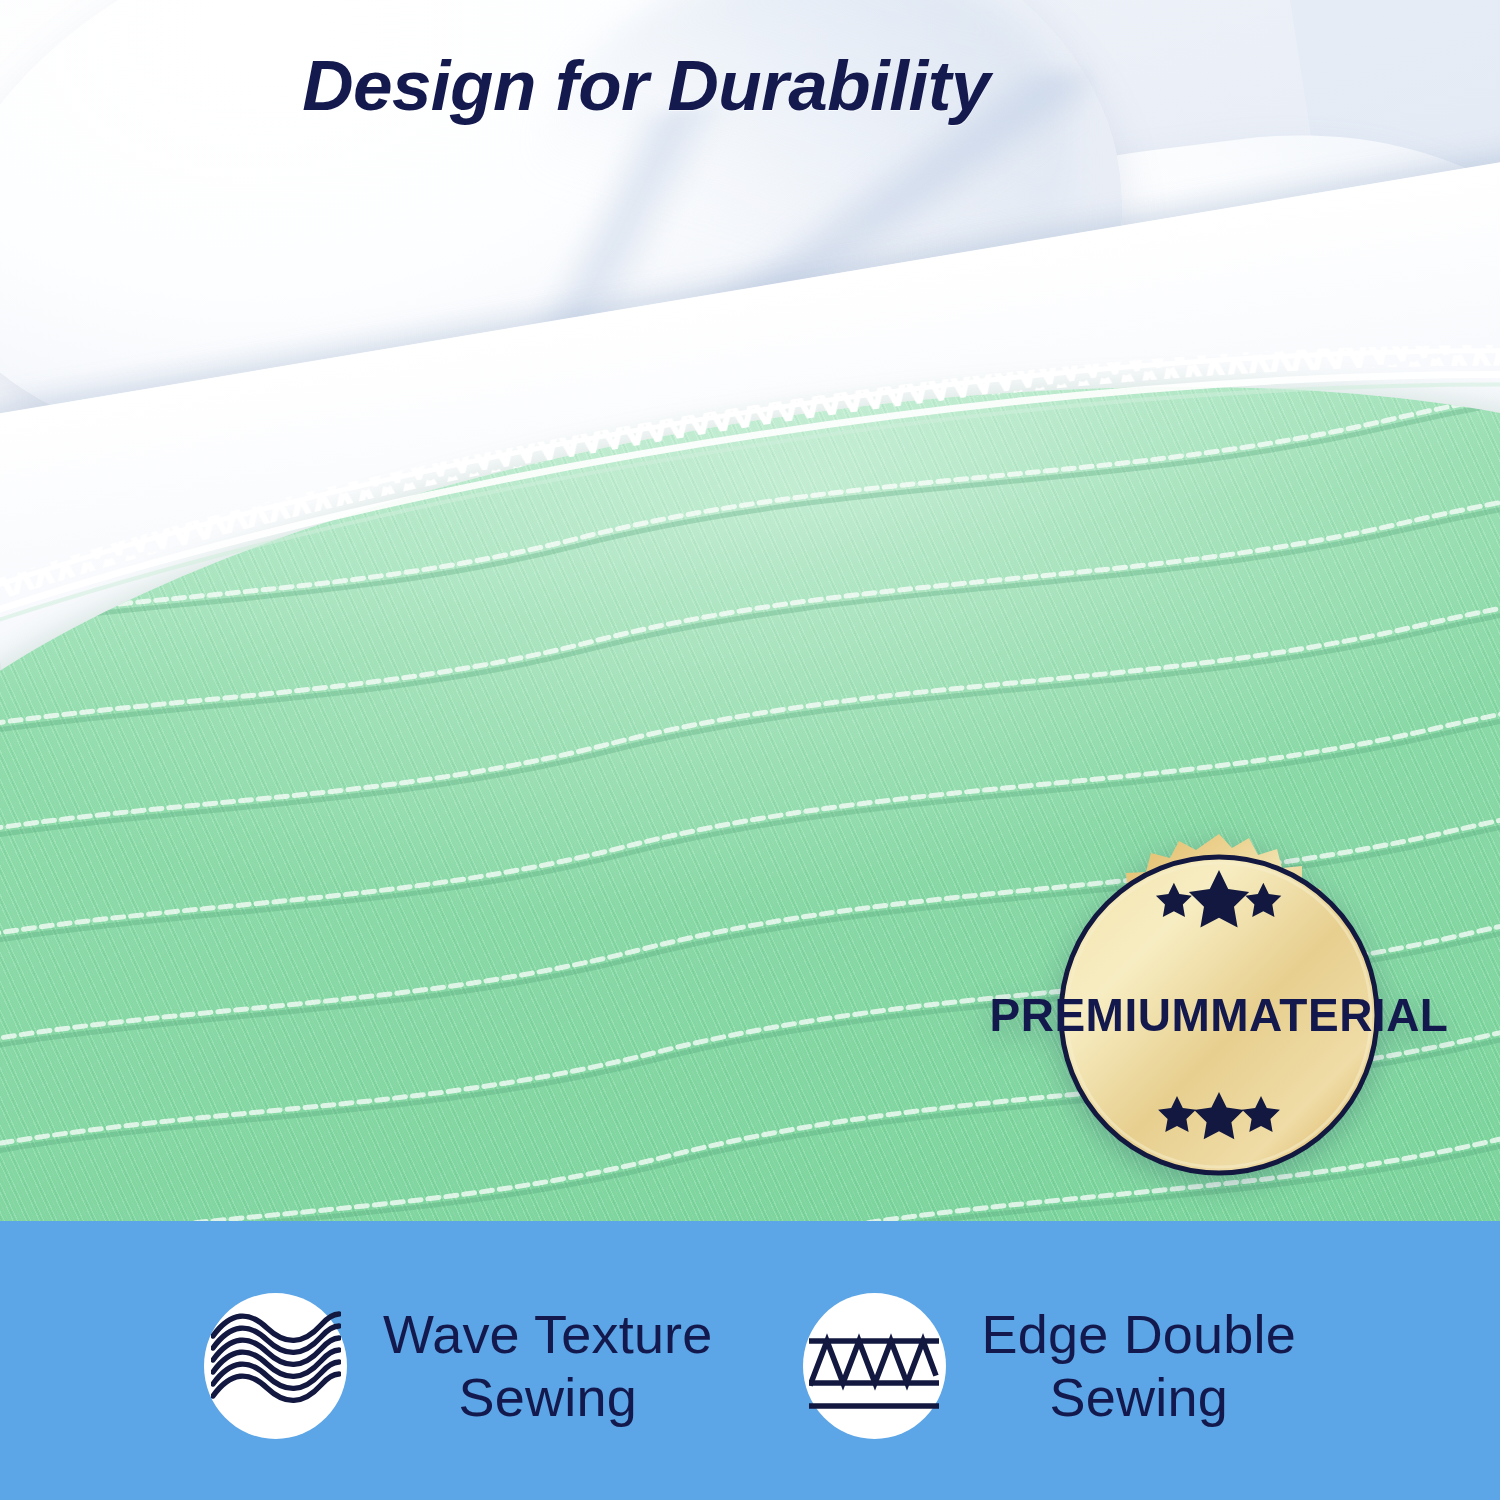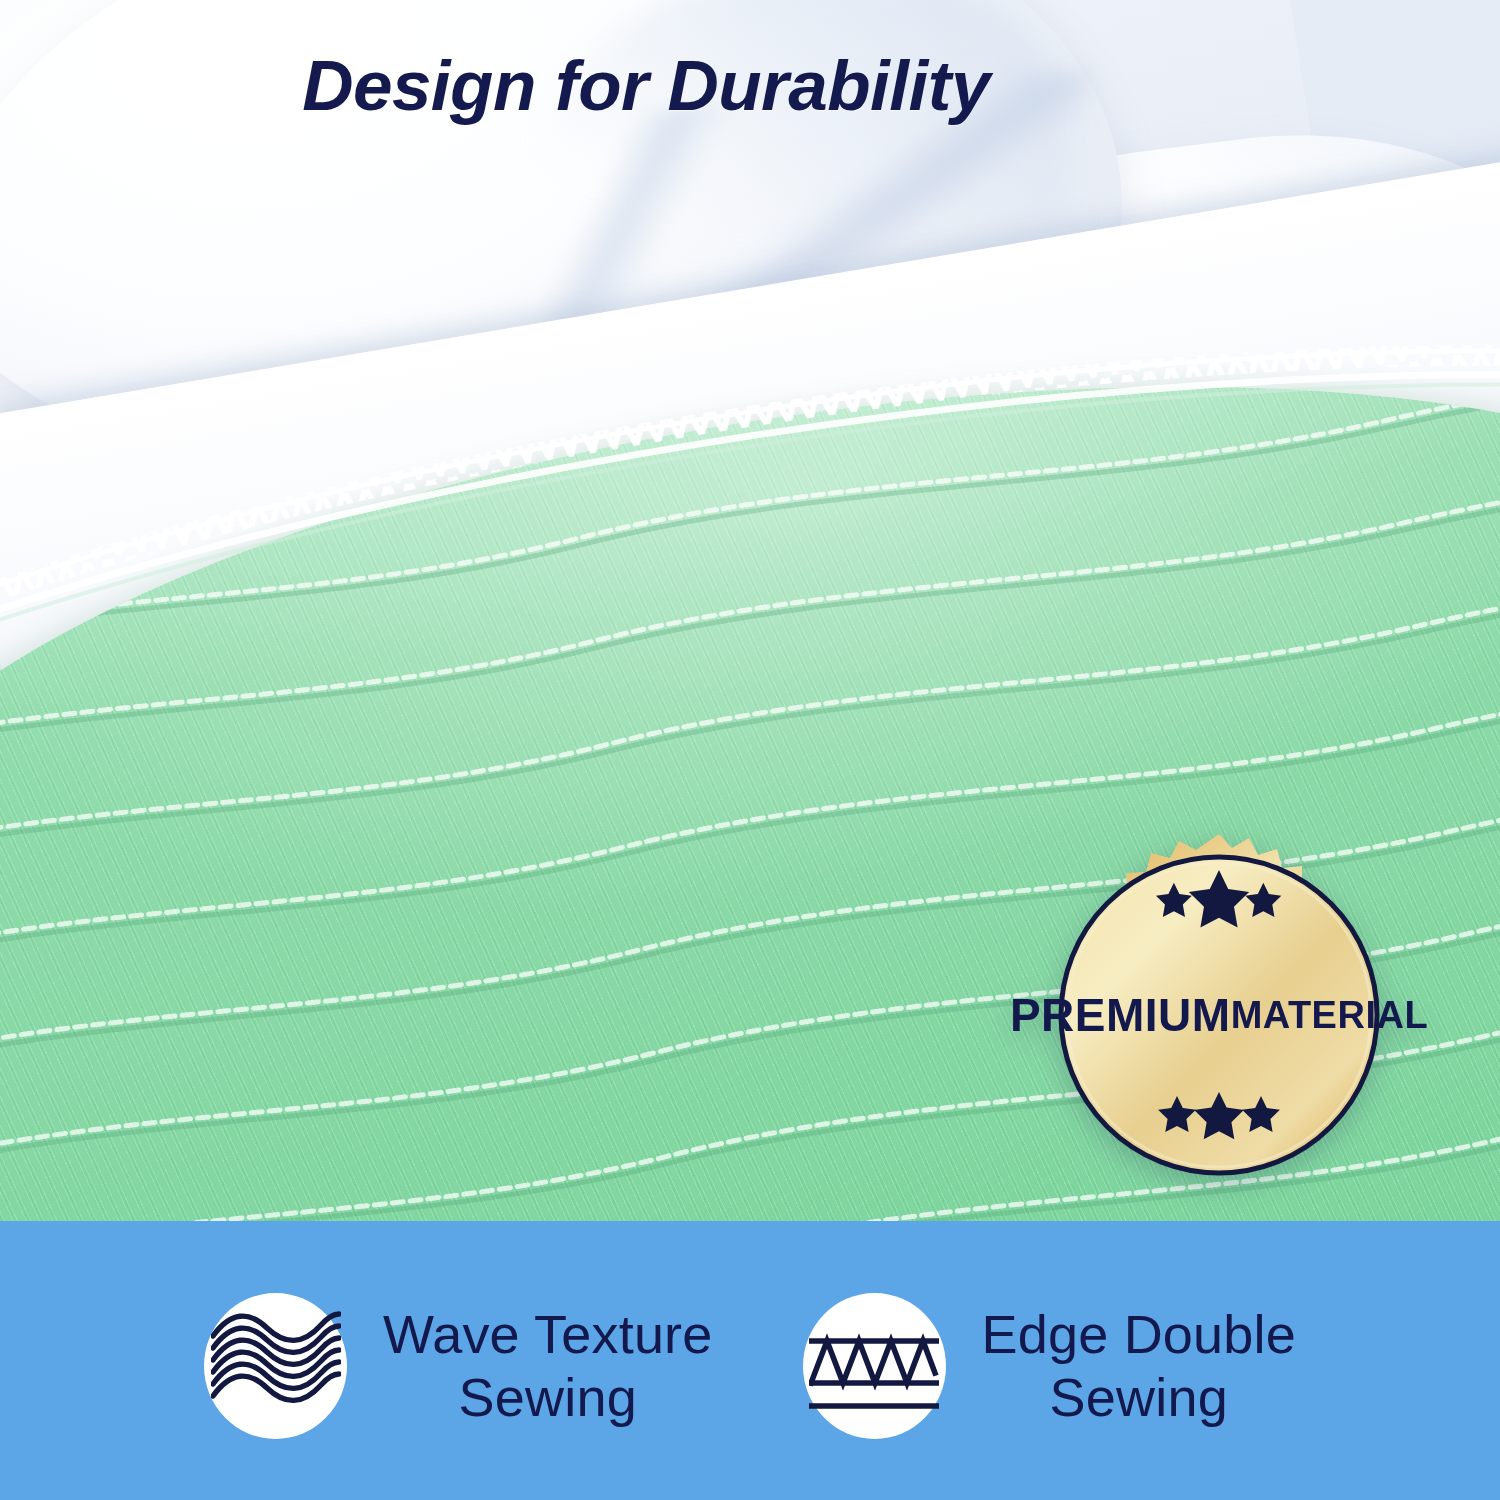--- a/index.html
+++ b/index.html
@@ -132,21 +132,21 @@
     filter:drop-shadow(0 8px 14px rgba(40,60,90,.28));
   }
   .badge svg{width:100%;height:100%;display:block;}
   .badge-text{
     position:absolute;inset:0;display:flex;
     align-items:center;justify-content:center;
     color:#13194d;text-align:center;letter-spacing:.5px;
     font-weight:700;line-height:1.06;
   }
   .badge-text .l1{font-size:46px;}
-  .badge-text .l2{font-size:38px;}
+  .badge-text .l2{font-size:46px;}
 
   
   .band{
     position:absolute;left:0;top:1221px;width:1500px;height:279px;
     background:#5ca5e6;
   }
   .features{
     display:flex;justify-content:center;
     gap:90px;height:100%;padding-top:10px;box-sizing:border-box;
   }

